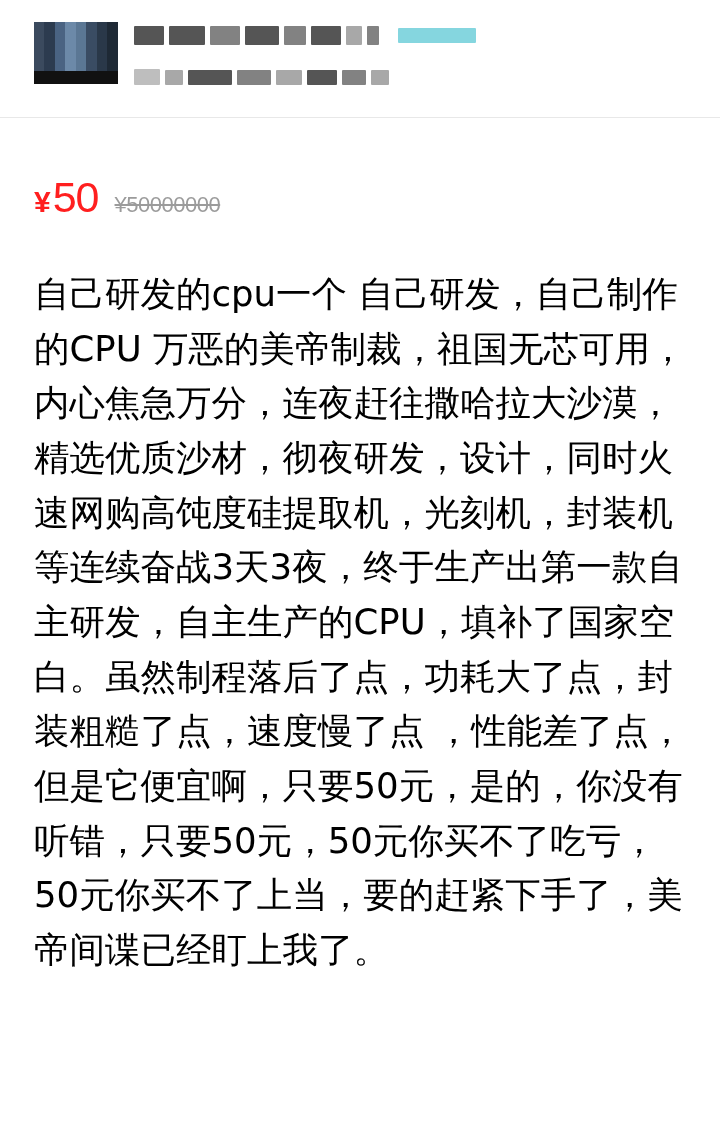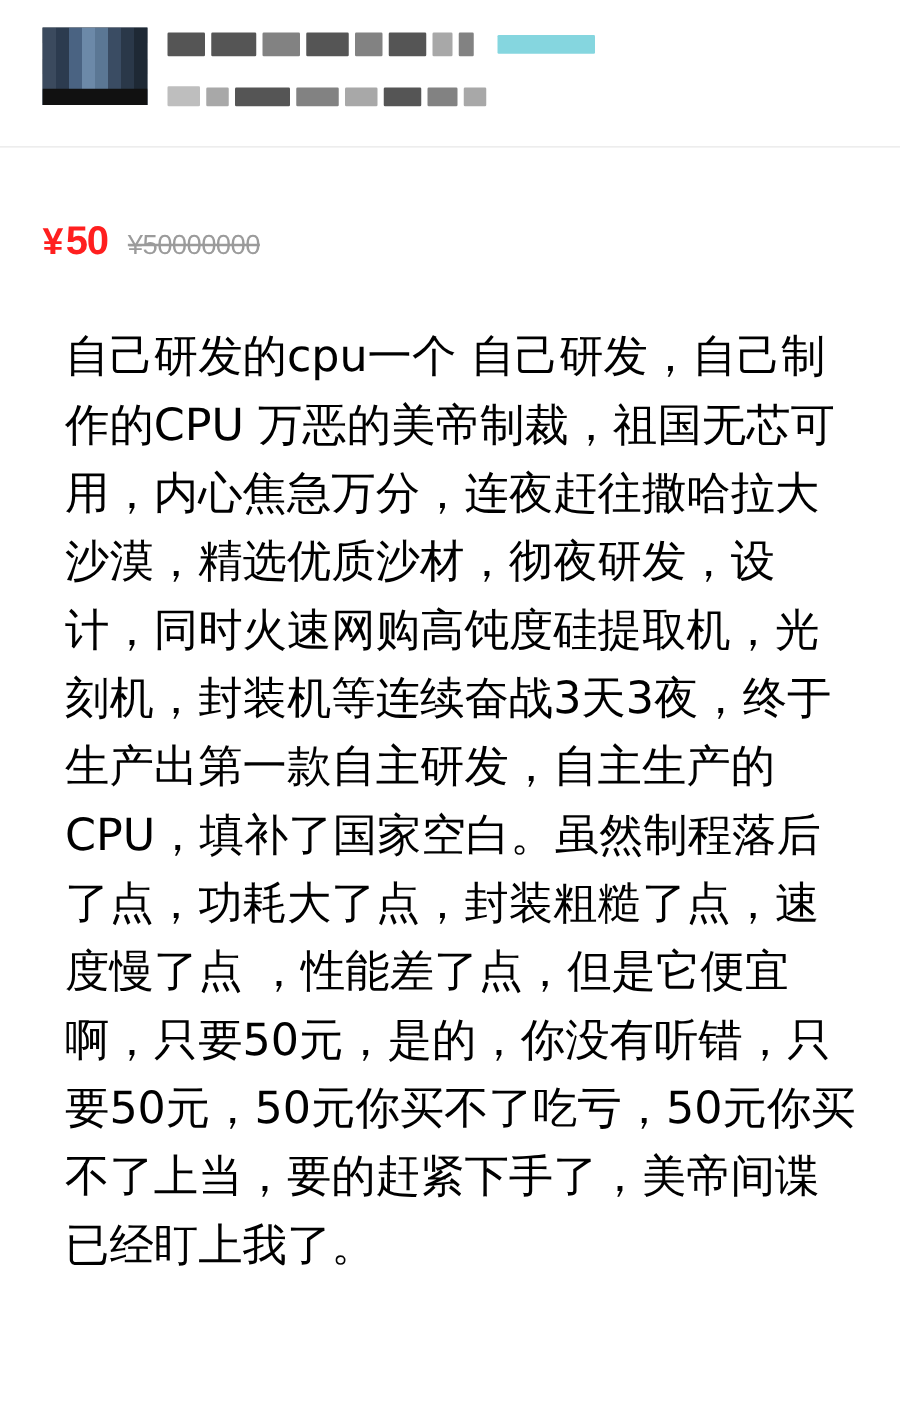--- a/index.html
+++ b/index.html
@@ -89,37 +89,37 @@
     gap: 6px;
   }
   .price-cur {
     color: #ff1f1f;
     font-size: 30px;
     font-weight: 700;
     letter-spacing: -1px;
   }
   .price-main {
     color: #ff1f1f;
-    font-size: 32px;
-    font-weight: 700;
+    font-size: 43px;
+    font-weight: 400;
     line-height: 1;
     letter-spacing: -1px;
     margin-left: -3px;
   }
   .price-old {
     color: #9b9b9b;
     font-size: 22px;
     text-decoration: line-through;
     margin-left: 10px;
     letter-spacing: -0.5px;
   }
 
   
   .desc {
-    margin: 48px 34px 0 52px;
+    margin: 48px 34px 0 34px;
     font-size: 35.5px;
     line-height: 1.54;
     color: #000000;
     letter-spacing: 0px;
     text-align: left;
     font-family: "DejaVu Sans", "Liberation Sans", sans-serif;
     white-space: normal;
     word-break: break-word;
   }
 </style>

